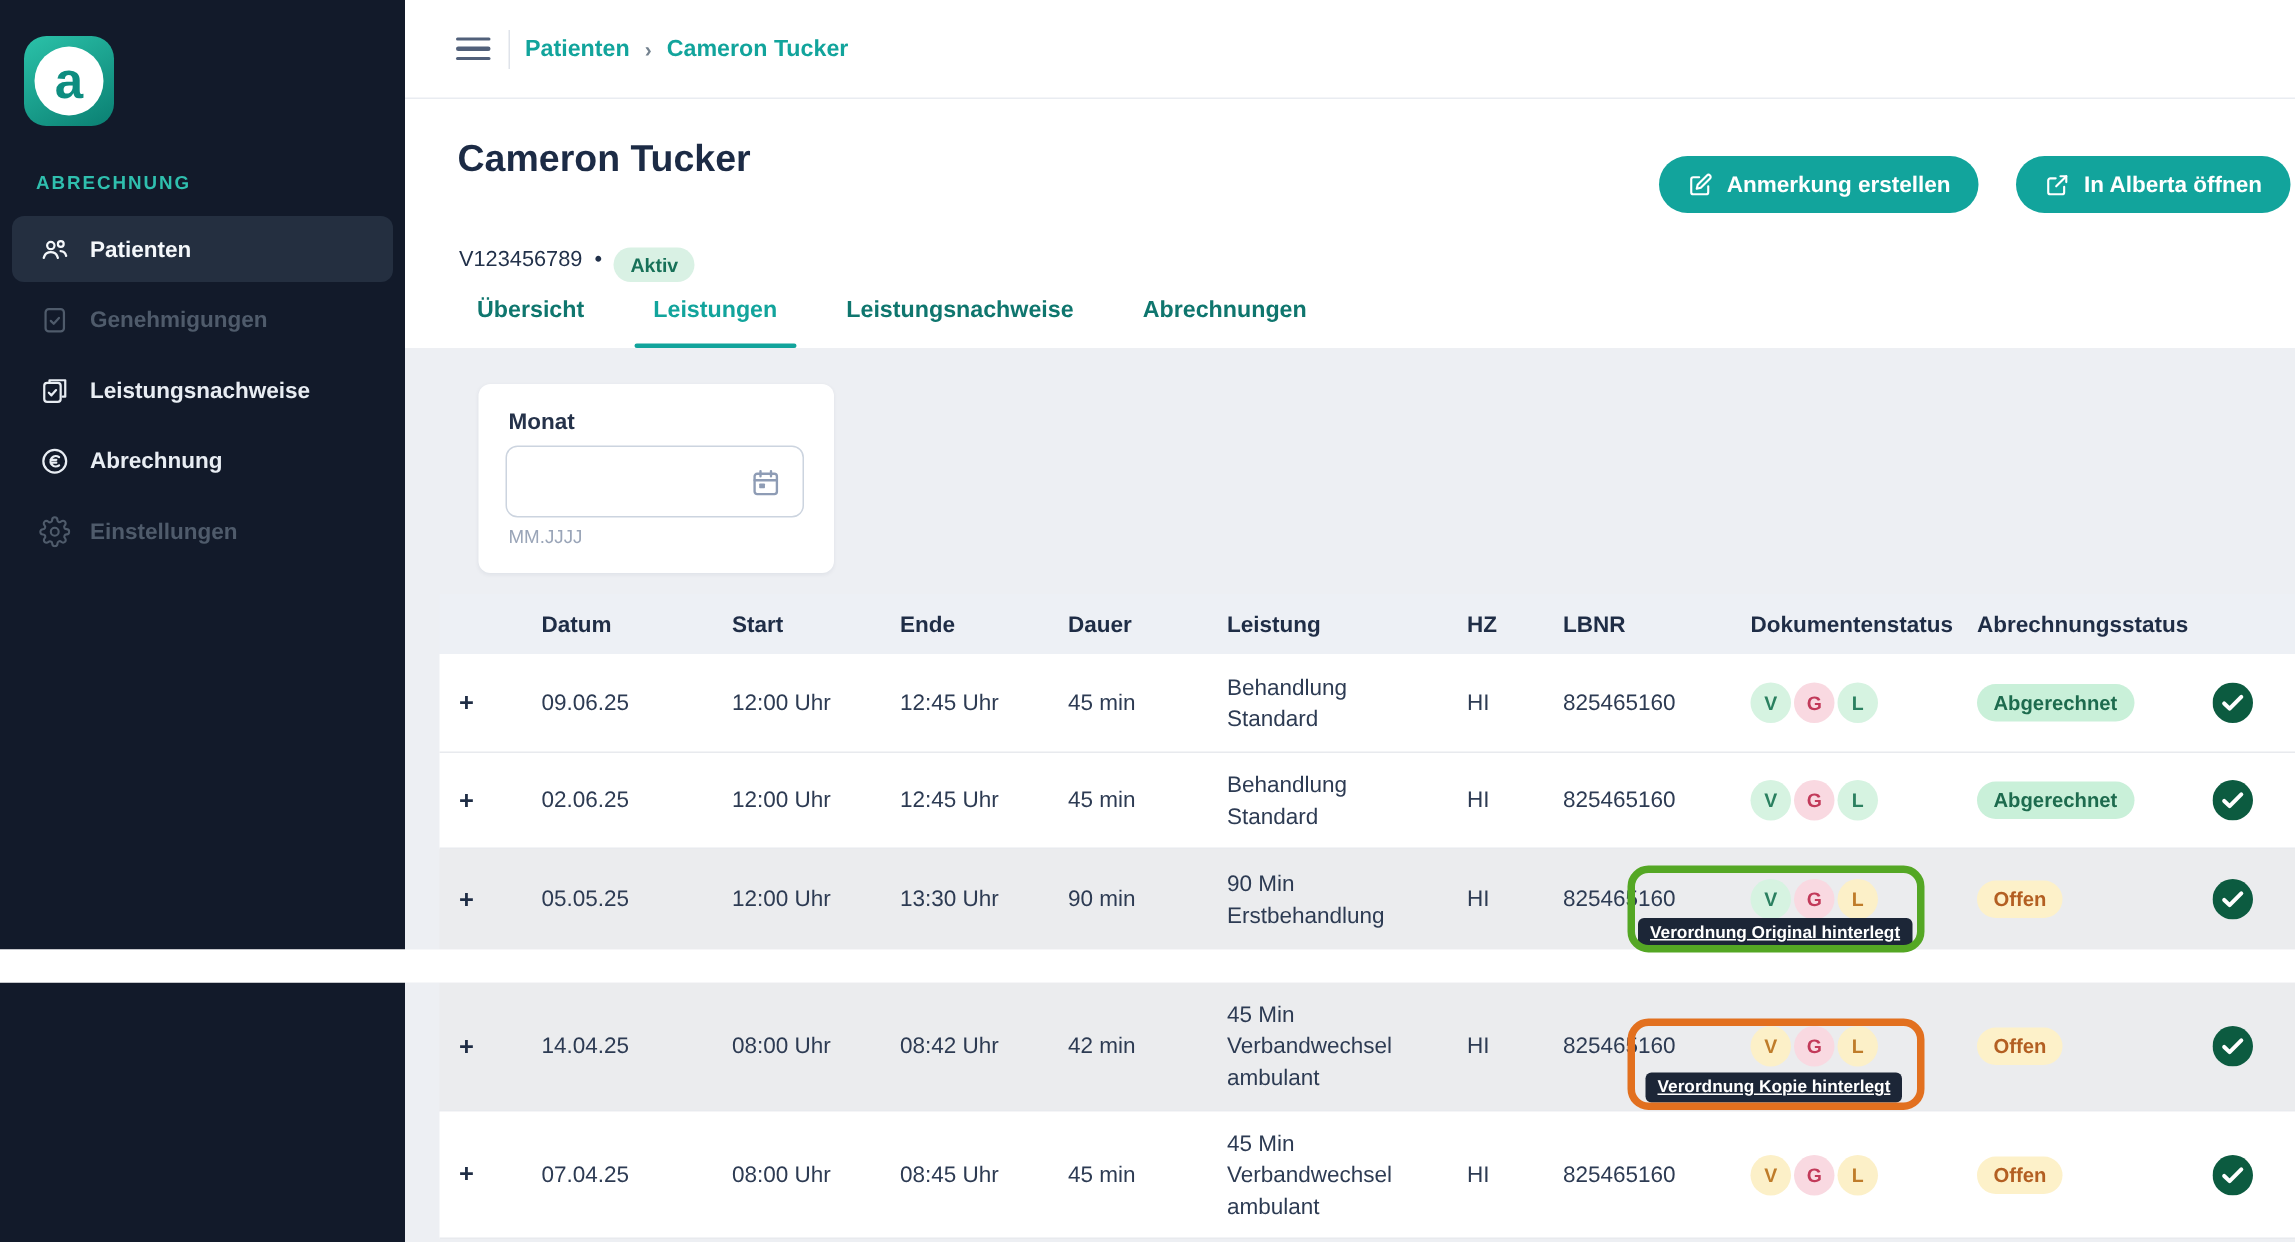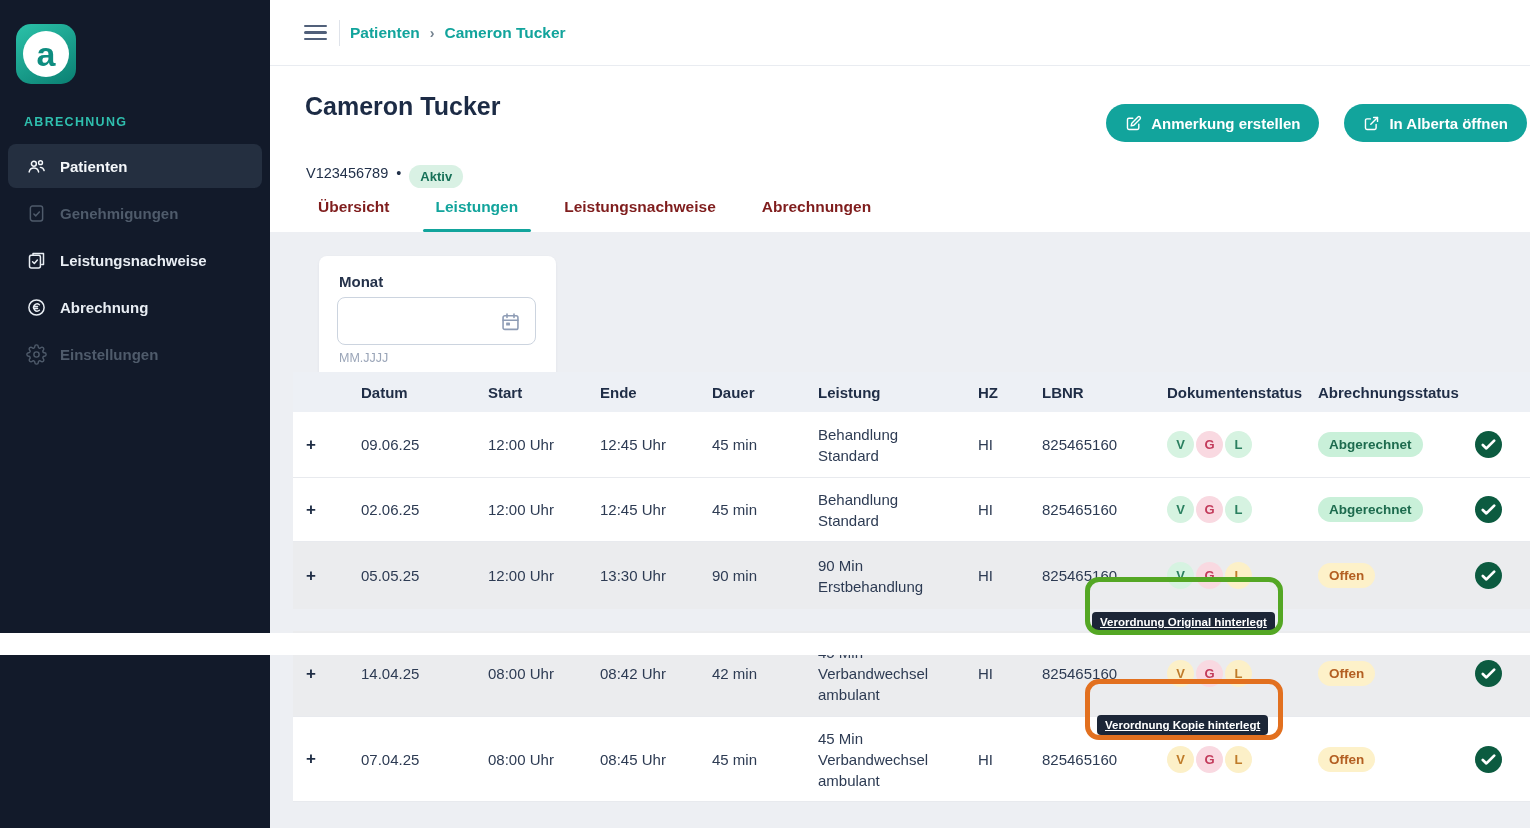--- a/index.html
+++ b/index.html
@@ -29,34 +29,34 @@
 
   
   .title-area { left:270px; top:67px; width:1260px; height:165px; background:#fff; }
   .page-title { position:absolute; left:35px; top:25px; font-size:25px; font-weight:700; color:#1c2b45; }
   .subline { position:absolute; left:36px; top:74px; display:flex; align-items:flex-start; gap:8px; font-size:14.5px; color:#22314a; font-weight:500;margin-top:24px;}
   .aktiv-pill { background:#d9f1e4; color:#177158; font-size:13px; font-weight:600; padding:4px 11px; border-radius:13px; }
   .hdr-buttons { position:absolute; right:3px; top:37px; display:flex; gap:25px; }
   .btn { height:38px; border-radius:19px; background:#12a49c; color:#fff; font-size:15px; font-weight:700; display:flex; align-items:center; padding:0 19px; gap:9px; border:none; font-family:inherit;}
   .btn svg { width:17px; height:17px; }
   .tabs { position:absolute; left:48px; bottom:0; display:flex; gap:46px; }
-  .tab { font-size:15.5px; font-weight:600; color:#7f1d1d; padding-bottom:16px; position:relative; }
+  .tab { font-size:15.5px; font-weight:600; color:#0f766e; padding-bottom:16px; position:relative; }
   .tab.active { color:#12a49c; }
   .tab.active::after { content:""; position:absolute; left:-13px; right:-13px; bottom:0; height:3px; border-radius:2px; background:#12a49c; }
 
   
   .content-bg { left:270px; top:232px; width:1260px; height:596px; background:#edeff3; }
   .filter-card { left:293px; top:256px; width:237px; height:126px; background:#fff; border-radius:8px; box-shadow:0 1px 3px rgba(20,30,60,.06);margin-left:26px; }
   .filter-label { position:absolute; left:20px; top:17px; font-size:15px; font-weight:700; color:#25324a; }
   .filter-input { position:absolute; left:18px; top:41px; width:199px; height:48px; border:1px solid #ccd4df; border-radius:8px; background:#fff; display:flex; align-items:center; justify-content:flex-end; padding-right:14px;}
   .filter-input svg { width:21px; height:21px; color:#8e9cb5; }
   .filter-hint { position:absolute; left:20px; top:95px; font-size:12.5px; color:#9aa5b8; }
 
   
-  .table { left:293px; top:372px; width:1237px; z-index:4;}
+  .table { left:293px; top:396px; width:1237px; z-index:4;}
   .thead { height:40px; background:#edf0f5; display:flex; align-items:center; font-weight:700; font-size:15px; color:#1f2d46; }
   .tr { display:flex; align-items:center; background:#fff; border-bottom:1px solid #e8eaee; font-size:15px; color:#2d3b53; }
   .tr.hover { background:#ebecee; }
   .tr.noborder { border-bottom:none; }
   .spacer22 { height:22px; }
   .c0{width:68px; padding-left:13px; font-weight:600; color:#1f2d45; font-size:17px;}
   .c1{width:127px;} .c2{width:112px;} .c3{width:112px;} .c4{width:106px;}
   .c5{width:160px; line-height:1.4; padding-right:48px;}
   .c6{width:64px;} .c7{width:125px;}
   .c8{width:151px; display:flex; gap:2px;}

